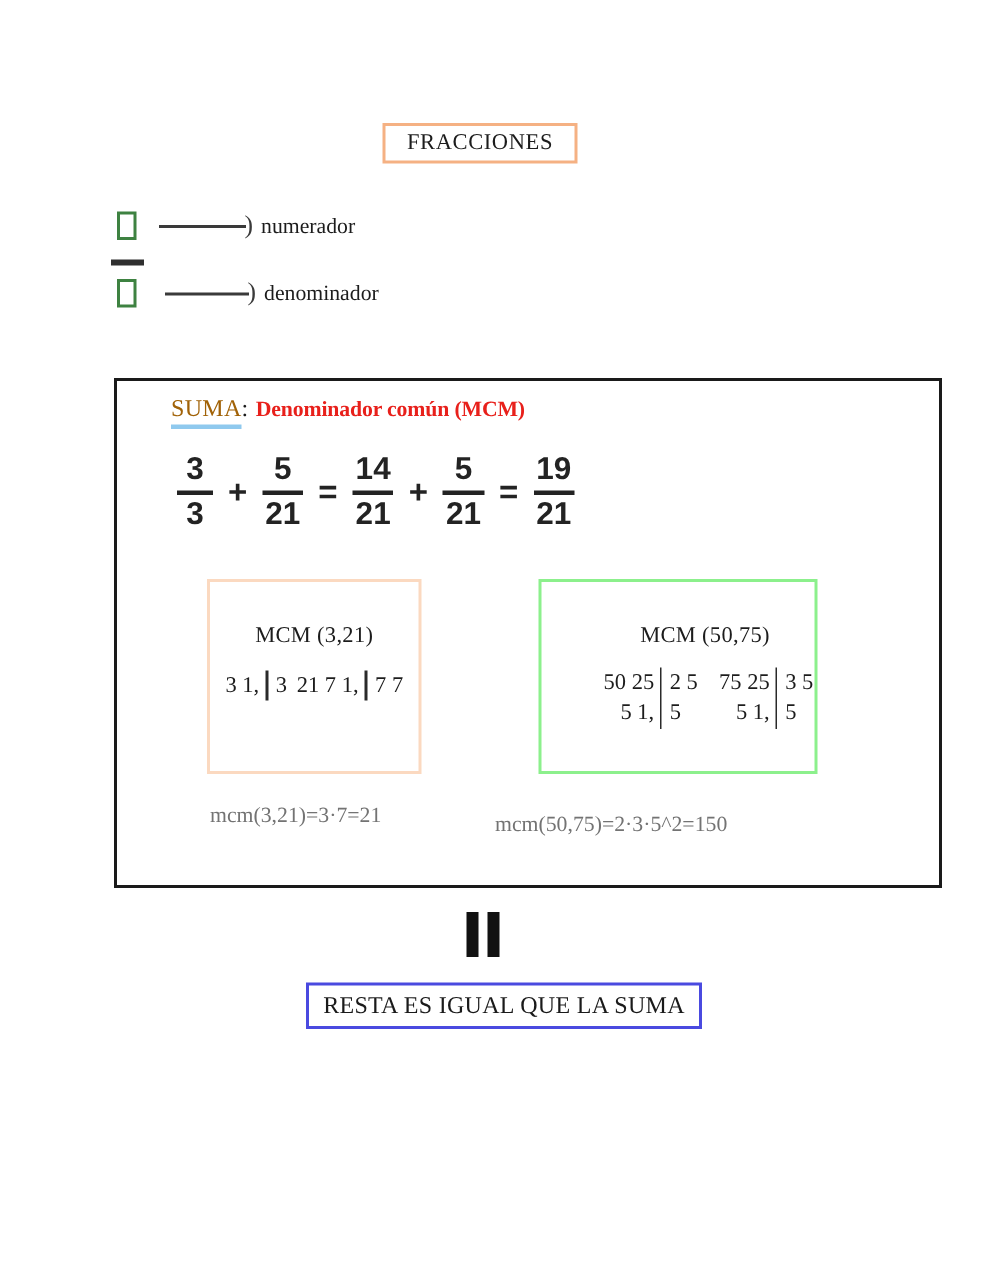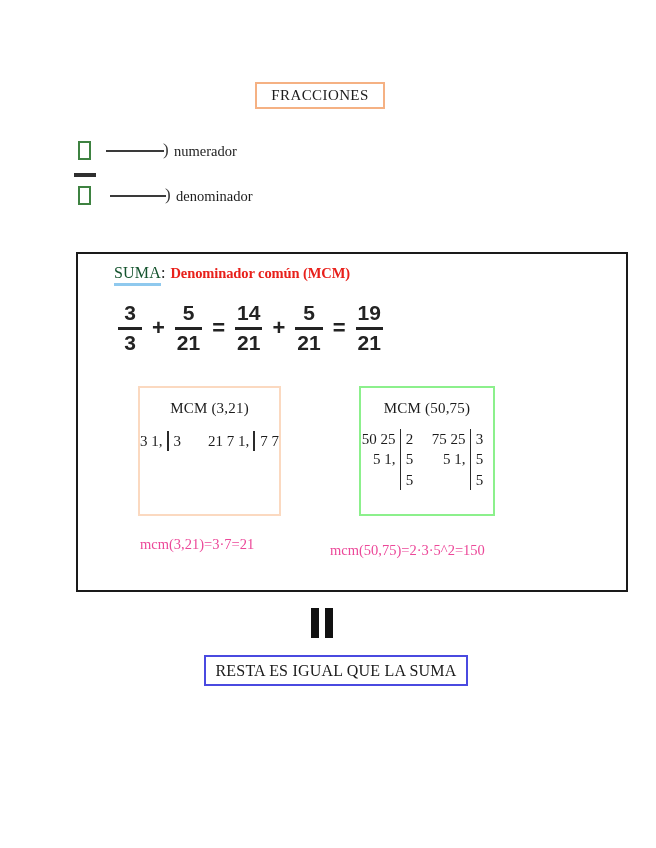--- a/index.html
+++ b/index.html
@@ -105,21 +105,21 @@
     position: absolute;
     left: 36px;
     top: 10px;
     display: flex;
     align-items: baseline;
     white-space: nowrap;
   }
   #suma-word {
     font-family: "Liberation Serif", serif;
     font-size: 16px;
-    color: #14532d;
+    color: #a16207;
     border-bottom: 3px solid #8FC9EE;
     padding-bottom: 1px;
     letter-spacing: 0.2px;
   }
   #suma-colon {
     font-family: "Liberation Serif", serif;
     font-size: 16px;
     color: #1a1a1a;
     margin-right: 5px;
   }
@@ -199,41 +199,42 @@
   #mcm-box-a {
     left: 60px;
     top: 132px;
     width: 143px;
     height: 130px;
     border: 2px solid #FBD9C0;
   }
   #mcm-box-b {
     left: 281px;
     top: 132px;
-    width: 136px;
+    width: 186px;
     height: 130px;
     border: 2.5px solid #8CF08C;
+    padding-left: 36px;
   }
   .mcm-title {
     text-align: center;
     font-family: "Liberation Serif", serif;
     font-size: 15px;
     color: #1c1c1c;
-    margin-top: 12px;
+    margin-top: 28px;
     letter-spacing: 0.2px;
     white-space: nowrap;
   }
   .fact-wrap {
     display: flex;
     justify-content: center;
     align-items: flex-start;
     margin-top: 12px;
     gap: 8px;
   }
-  #mcm-box-a .fact-wrap { gap: 4px; margin-top: 14px; justify-content: space-between; }
+  #mcm-box-a .fact-wrap { gap: 4px; margin-top: 14px; }
   .fact-col {
     display: flex;
     font-family: "Liberation Serif", serif;
     font-size: 15px;
     color: #1c1c1c;
     line-height: 1.35;
   }
   .fact-left {
     text-align: right;
     min-width: 20px;
@@ -247,21 +248,21 @@
   .fact-right {
     text-align: left;
     min-width: 10px;
   }
 
   
   .mcm-result {
     position: absolute;
     font-family: "Liberation Serif", serif;
     font-size: 14.5px;
-    color: #ec4899;
+    color: #737373;
     white-space: nowrap;
   }
   #mcm-res-a { left: 62px; top: 282px; }
   #mcm-res-b { left: 252px; top: 288px; }
 
   
   #equals-mark {
     position: absolute;
     left: 310px;
     top: 608px;

